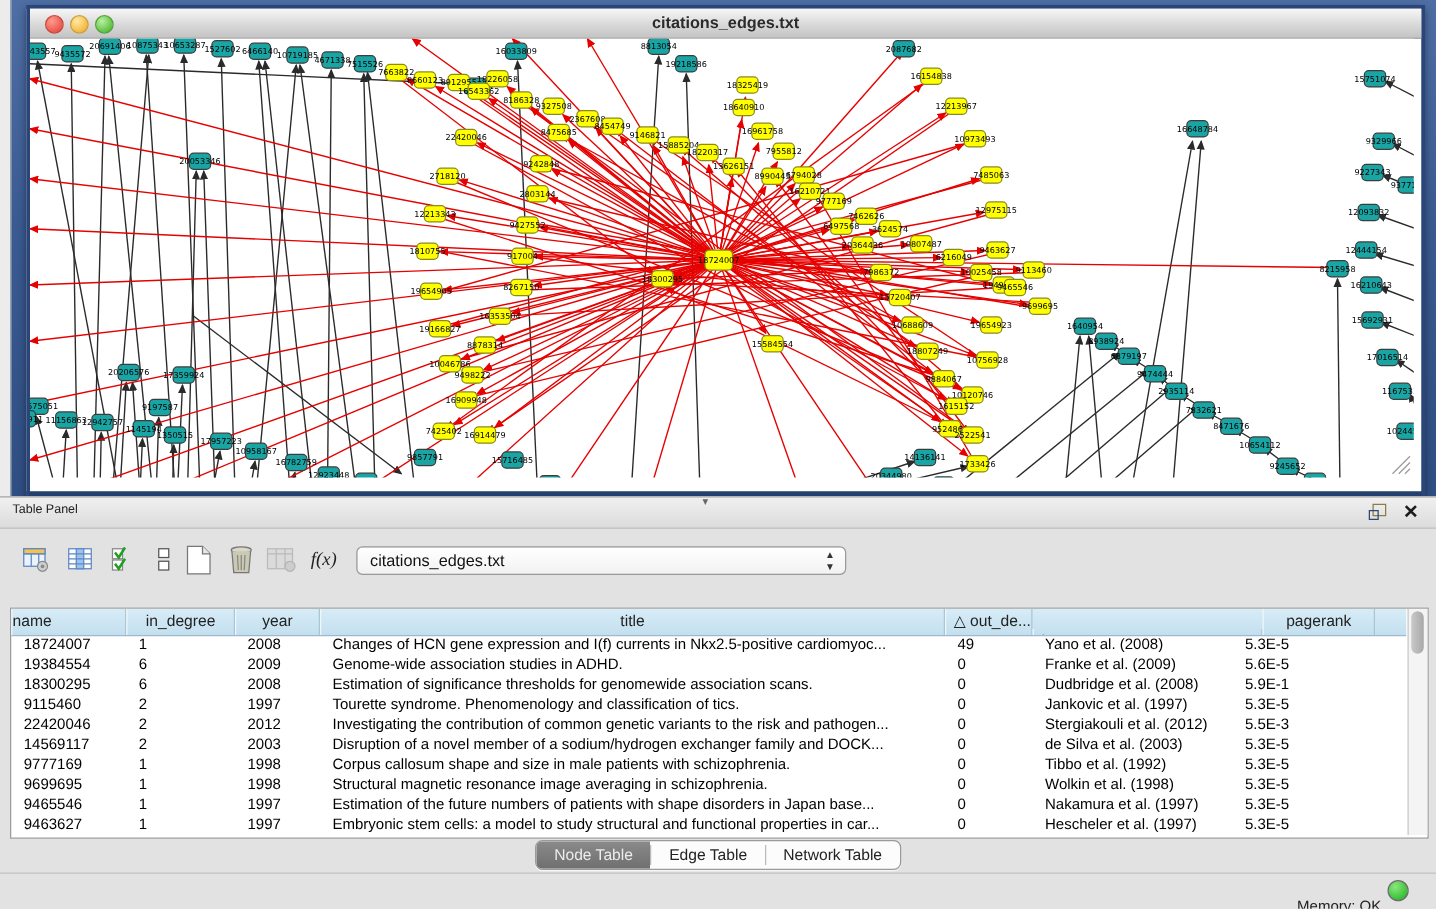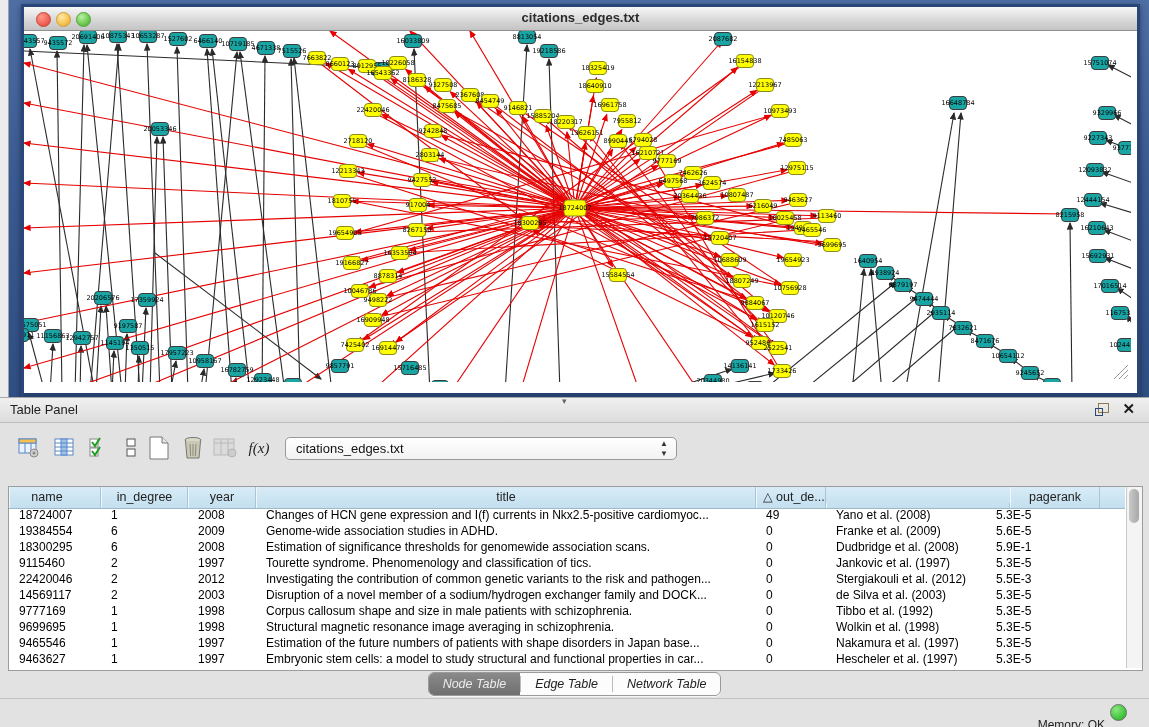--- a/index.html
+++ b/index.html
@@ -10,21 +10,21 @@
   #titlebar{height:23px;background:linear-gradient(180deg,#f7f7f7,#d6d6d6 60%,#c4c4c4);border-bottom:1px solid #8f8f8f;position:relative;}
   .tl{position:absolute;top:5px;width:13px;height:13px;border-radius:50%;}
   .tl.red{left:12px;background:radial-gradient(circle at 35% 30%,#ff9a8d,#ef6156 60%,#d7443c);border:1px solid #c94439;}
   .tl.yellow{left:32px;background:radial-gradient(circle at 35% 30%,#ffe9a8,#f7c14f 60%,#e0a32e);border:1px solid #cf9f35;}
   .tl.green{left:52px;background:radial-gradient(circle at 35% 30%,#b9f0a4,#6cc94f 60%,#46a82e);border:1px solid #51a238;}
   #wtitle{display:block;text-align:center;line-height:22px;font-size:13px;font-weight:bold;color:#2b2b2b;}
   #graph{position:absolute;left:0;top:24px;width:1107px;height:351px;background:#fff;}
   
   #tablepanel{position:absolute;left:0;top:397px;width:1149px;height:330px;background:#e2e2e2;}
   #panelheader{position:relative;height:24px;background:linear-gradient(180deg,#f0f0f0,#dcdcdc);border-bottom:1px solid #bdbdbd;border-top:1px solid #a8a8a8;}
-  #paneltitle{position:absolute;left:10px;top:4px;font-size:13px;color:#222;}
+  #paneltitle{position:absolute;left:10px;top:4px;font-size:10px;color:#222;}
   #draghandle{position:absolute;left:562px;top:-2px;font-size:9px;color:#666;}
   #floaticon{position:absolute;right:40px;top:5px;width:14px;height:13px;cursor:pointer;}
   #floaticon .sq1{position:absolute;left:3px;top:0;width:9px;height:8px;border:1px solid #8d7b45;background:transparent;}
   #floaticon .sq2{position:absolute;left:0;top:5px;width:6px;height:6px;border:1px solid #2e4770;}
   #closex{position:absolute;right:14px;top:2px;font-size:15px;font-weight:bold;color:#1c1c1c;cursor:pointer;}
   #toolbar{position:relative;height:62px;}
   .tbicon{position:absolute;top:12px;width:26px;height:26px;display:flex;align-items:center;justify-content:center;}
   #combo{position:absolute;left:285px;top:14px;width:392px;height:23px;background:linear-gradient(180deg,#ffffff,#f2f2f2);border:1px solid #9a9a9a;border-radius:5px;font-size:13px;color:#111;line-height:22px;padding-left:10px;box-sizing:border-box;}
   #combo .steppers{position:absolute;right:8px;top:1px;font-size:8px;color:#333;line-height:10px;text-align:center;}
   #fx{font-family:"Liberation Serif",serif;font-style:italic;font-size:15px;color:#222;}
@@ -33,21 +33,21 @@
   #thead{position:absolute;left:0;top:0;height:21px;width:1116px;display:flex;background:linear-gradient(180deg,#d8ecf7,#c3dfef);border-bottom:1px solid #9fb9c9;}
   .hcell{font-size:12.5px;color:#222;line-height:20px;box-sizing:border-box;border-right:1px solid #a9c6d6;border-left:1px solid #eef7fc;overflow:hidden;white-space:nowrap;}
   #tbody{position:absolute;left:0;top:21px;width:1116px;}
   .trow{display:flex;height:16px;}
   .tcell{font-size:12px;color:#000;line-height:15.5px;box-sizing:border-box;padding-left:10px;overflow:hidden;white-space:nowrap;}
   #vscroll{position:absolute;right:0;top:0;width:15px;height:181px;background:#f4f4f4;border-left:1px solid #c9c9c9;}
   #vthumb{position:absolute;left:2px;top:2px;width:10px;height:34px;background:linear-gradient(90deg,#c9c9c9,#a8a8a8);border-radius:5px;}
   
   #tabbar{position:absolute;left:0;top:275px;width:1149px;height:26px;text-align:center;}
   #tabseg{display:inline-flex;border:1px solid #9a9a9a;border-radius:6px;overflow:hidden;background:#fcfcfc;box-shadow:0 1px 0 rgba(255,255,255,.7);}
-  .tab{font-size:12.5px;color:#222;padding:4px 14px;cursor:pointer;font-style:italic;}
+  .tab{font-size:12.5px;color:#222;padding:4px 14px;cursor:pointer;}
   .tab.active{background:linear-gradient(180deg,#8a8a8a,#6f6f6f);color:#ececec;}
   .tabsep{width:1px;background:#bbb;margin:3px 0;}
   
   #statusbar{position:absolute;left:0;top:301px;width:1149px;height:29px;background:#e2e2e2;border-top:1px solid #c2c2c2;}
   #memlabel{position:absolute;right:44px;top:7px;font-size:12px;color:#222;margin-top:12px;}
   #memdot{position:absolute;right:22px;top:5px;width:15px;height:15px;border-radius:50%;background:radial-gradient(circle at 35% 30%,#8ae87e,#3ec43a 65%,#2da02c);border:1px solid #6d6d6d;}
 </style>
 </head>
 <body>
 
@@ -611,21 +611,21 @@
         <span id="fx">f(x)</span>
       </span>
       <div id="combo">
         <span>citations_edges.txt</span>
         <span class="steppers">▲<br>▼</span>
       </div>
     </div>
 
     <div id="tablebox">
       <div id="thead">
-          <div class="hcell" style="width: 92px; text-align: center; padding-right: 16px;">name</div>
+          <div class="hcell" style="width: 92px; text-align: left; padding-right: 16px;">name</div>
           <div class="hcell" style="width: 87px; text-align: center;">in_degree</div>
           <div class="hcell" style="width: 68px; text-align: center;">year</div>
           <div class="hcell" style="width: 500px; text-align: center;">title</div>
           <div class="hcell" style="width: 70px; text-align: left; padding-left: 6px;">△ out_de...</div>
           <div class="hcell" style="width: 184px; text-align: left; margin-top: 16px;">short</div>
           <div class="hcell" style="width: 90px; text-align: center;">pagerank</div>
         </div>
       <div id="tbody">
           <div class="trow">
             <div class="tcell" style="width: 92px;">18724007</div>

